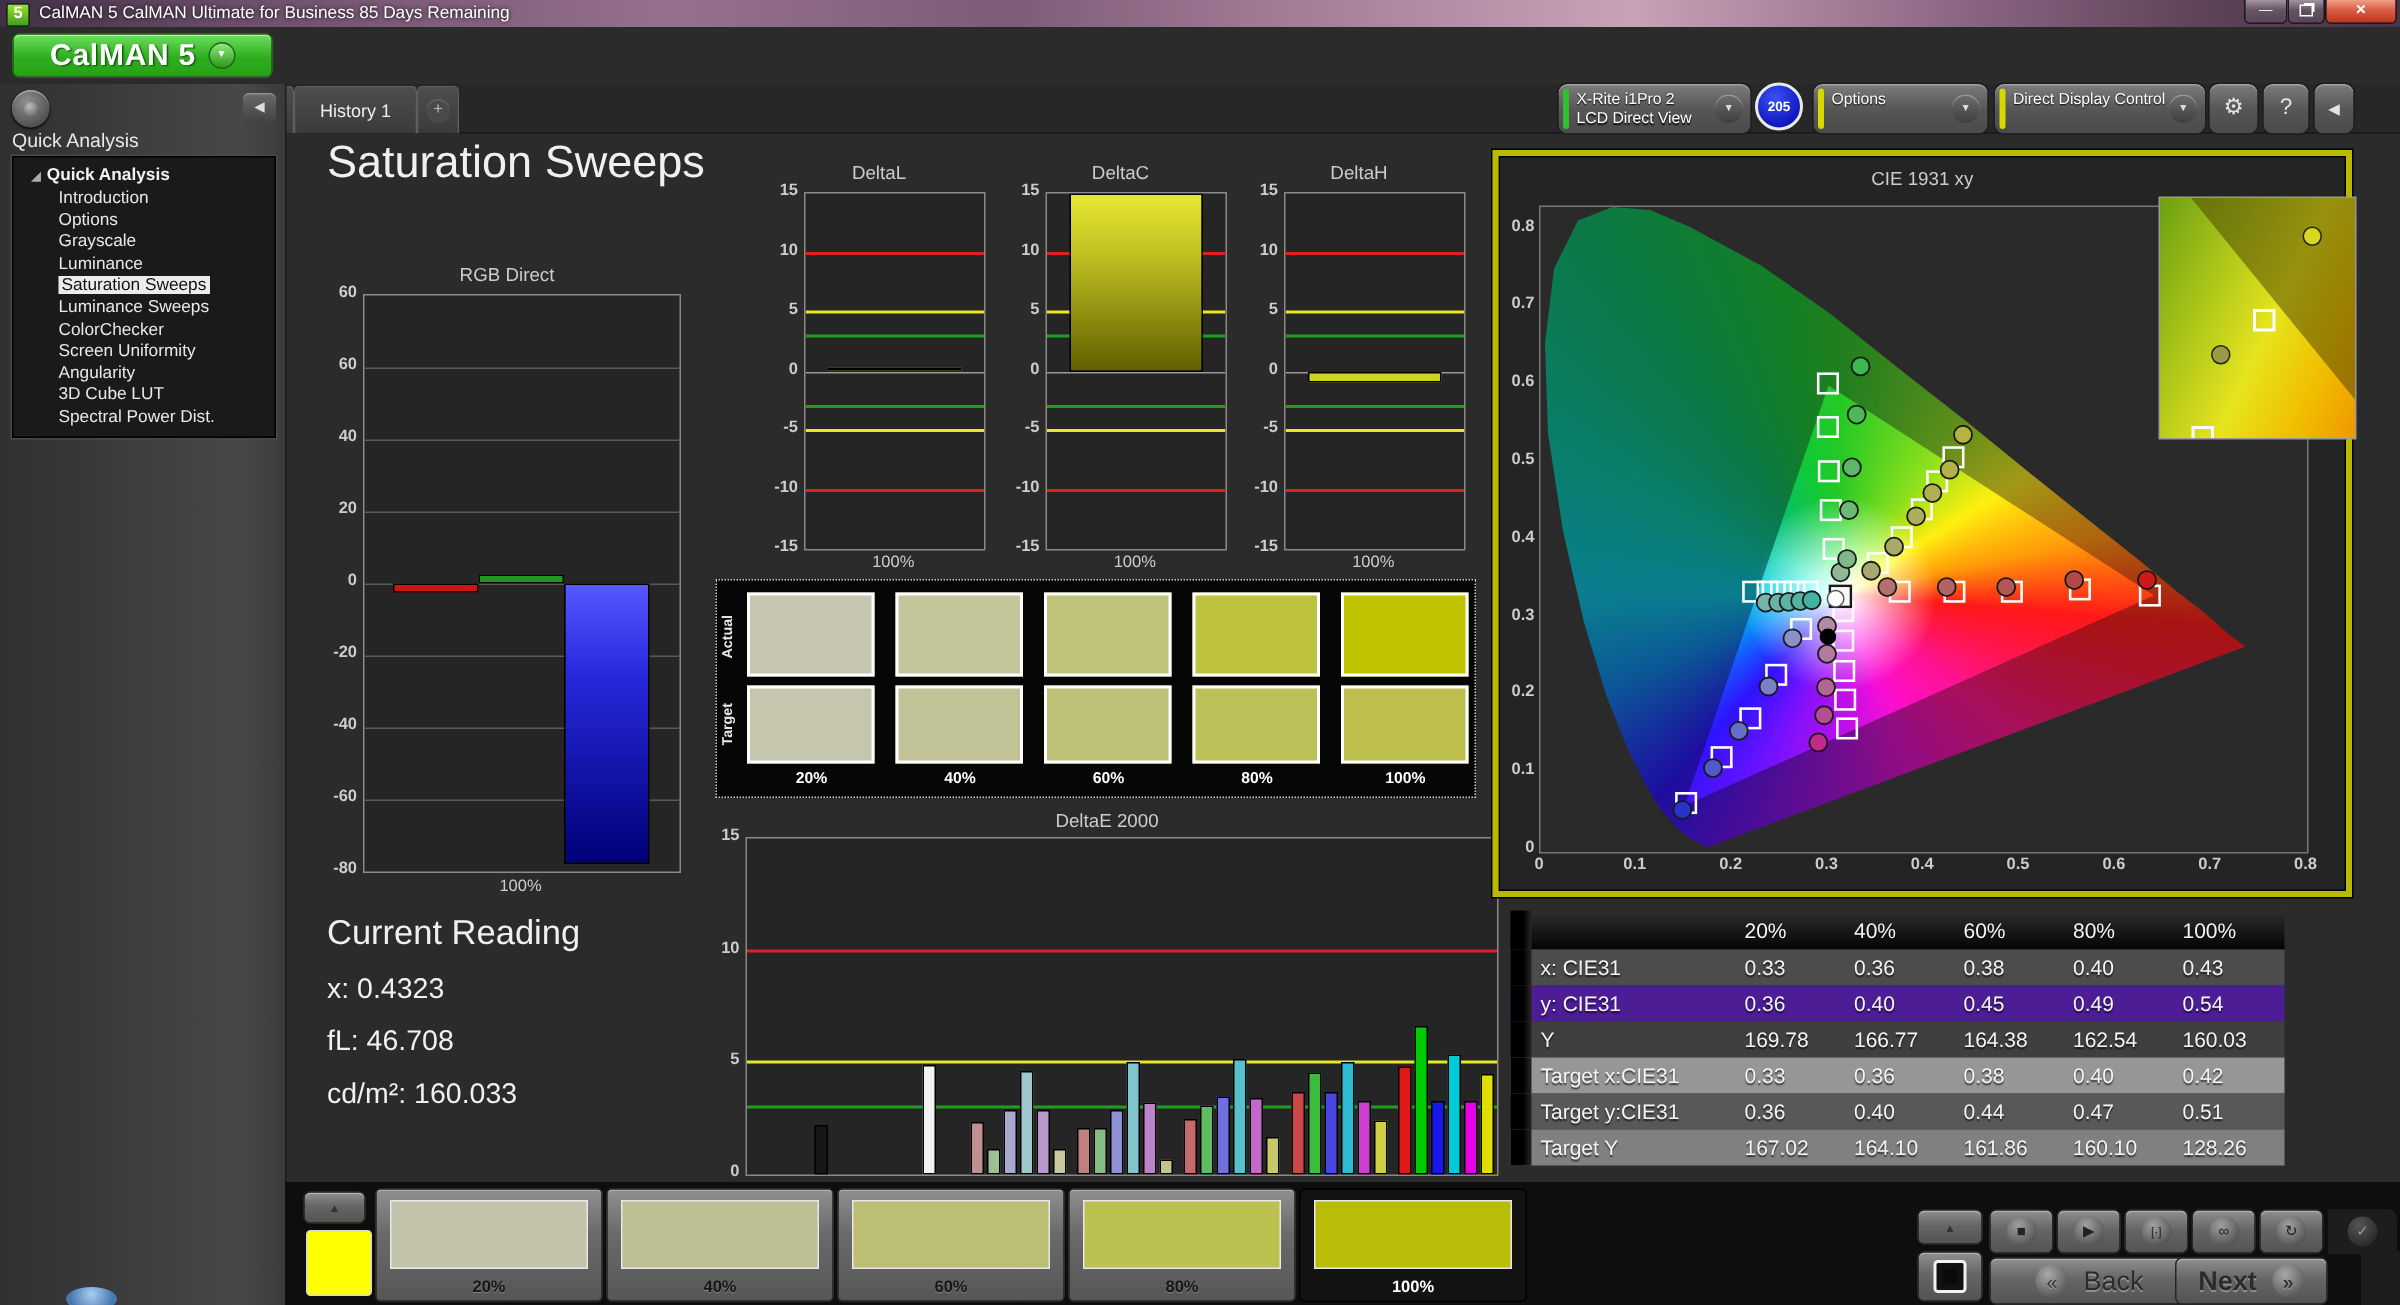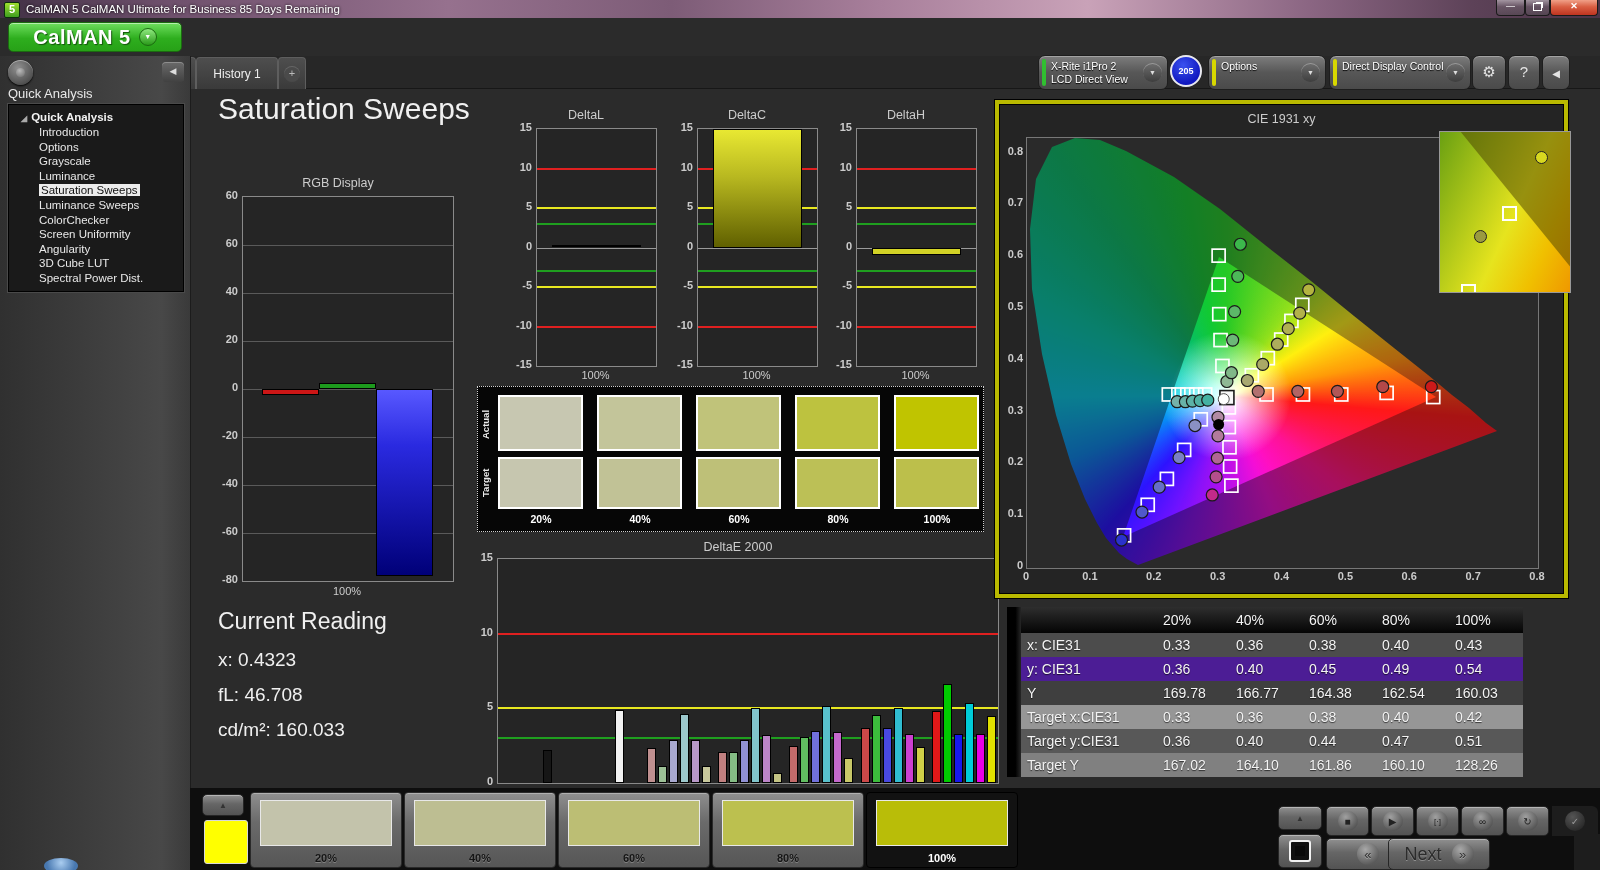--- a/index.html
+++ b/index.html
@@ -211,21 +211,21 @@
           <div class="tree-item"><span>3D Cube LUT</span></div>
           <div class="tree-item"><span>Spectral Power Dist.</span></div>
         </div>
     </div>
     <div class="blue-arc"></div>
   </div>
 
   <div class="page-title">Saturation Sweeps</div>
 
   <div class="chart" id="rgb-wrap" style="left:218px;top:176px;width:240px;height:424px;">
-    <div class="chart-title">RGB Display</div>
+    <div class="chart-title">RGB Direct</div>
     <div class="plot" id="rgb-plot" style="left:24px;top:20px;width:210px;height:384px;">
         <div class="gridline" style="top: 336px;"></div>
         <div class="gridline" style="top: 288px;"></div>
         <div class="gridline" style="top: 240px;"></div>
         <div class="gridline" style="top: 192px;"></div>
         <div class="gridline" style="top: 144px;"></div>
         <div class="gridline" style="top: 96px;"></div>
         <div class="gridline" style="top: 48px;"></div>
         <div class="bar" style="left: 19px; width: 57px; top: 192px; height: 6px; background: rgb(204, 22, 22);"></div>
         <div class="bar" style="left: 76px; width: 57px; top: 186px; height: 6px; background: rgb(29, 154, 29);"></div>
@@ -605,18 +605,18 @@
       </div>
     <div class="darkpatch"></div>
     <div class="transport dark" style="left:1362px;width:46px;">
         <span class="t-circ">✓</span>
       </div>
 
     <div class="navbtn gbtn" style="left:1136px;width:134px;">
       <span class="nav-circ">«</span>
       <span>Back</span>
     </div>
-    <div class="navbtn gbtn" style="left:1198px;width:102px;">
+    <div class="navbtn gbtn" style="left:1260px;width:102px;font-weight:bold;">
       <span>Next</span>
       <span class="nav-circ">»</span>
     </div>
   </div>
 </div>
 
 </body></html>

